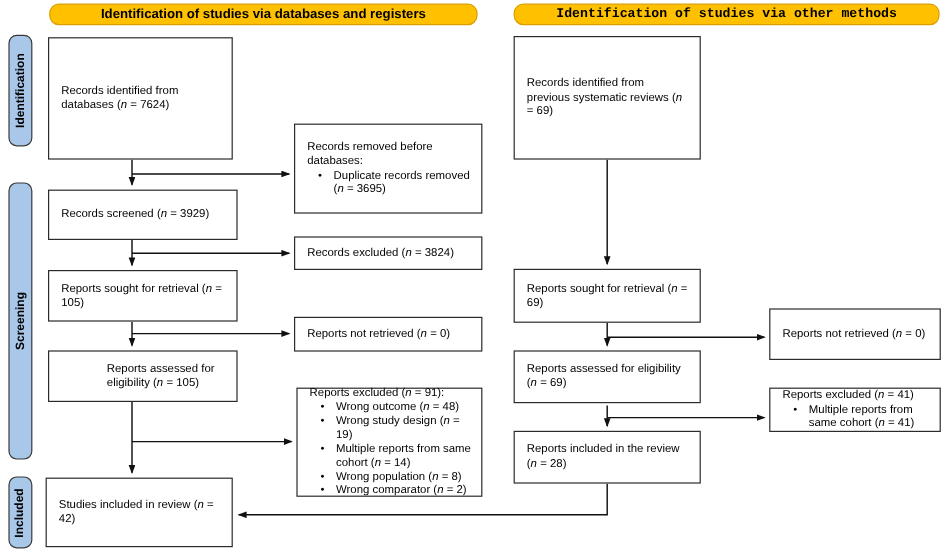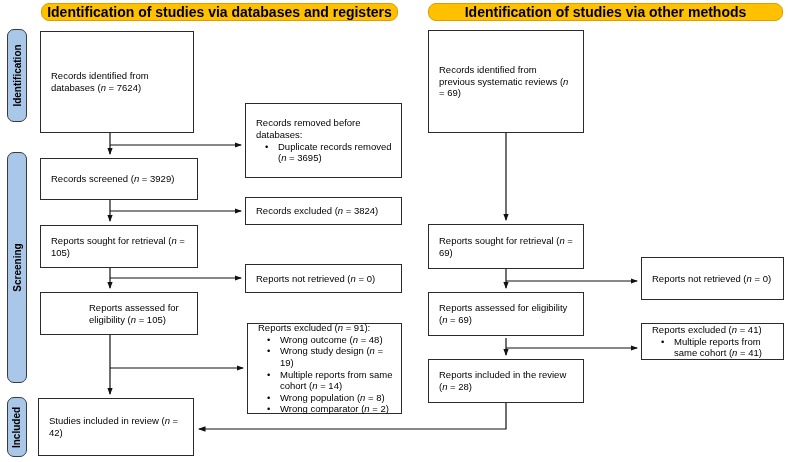--- a/index.html
+++ b/index.html
@@ -4,21 +4,21 @@
 <style>
   * { margin:0; padding:0; box-sizing:border-box; }
   html,body { background:#ffffff; }
   body { font-family:"Liberation Sans", sans-serif; }
   .canvas {
     position:relative; width:788px; height:462px; background:#ffffff; overflow:hidden;
   }
   .hdr {
     position:absolute; height:18px; background:#FFC000; border:1.5px solid #DC9E00;
     border-radius:8px; display:flex; align-items:center; justify-content:center;
-    font-size:14px; font-weight:bold; color:#000;
+    font-size:11px; font-weight:bold; color:#000;
   }
   .stage {
     position:absolute; width:20px; background:#A9C7E8; border:1.2px solid #3A3A3A;
     border-radius:7px; display:flex; align-items:center; justify-content:center;
   }
   .stage span {
     transform:rotate(-90deg); white-space:nowrap; font-size:10px; font-weight:bold; color:#000;
   }
   .box {
     position:absolute; background:#fff; border:1.3px solid #2B2B2B;
@@ -31,21 +31,21 @@
   .bullet .btxt { flex:1; }
   svg.arrows { position:absolute; left:0; top:0; width:788px; height:462px; pointer-events:none; }
   i { font-style:italic; }
 </style>
 </head>
 <body>
 
 <div class="canvas">
 
   <div class="hdr" style="left:41px; top:3px; width:357px;">Identification of studies via databases and registers</div>
-  <div class="hdr" style="left:428px; top:3px; width:355px;">Identification of studies via other methods</div>
+  <div class="hdr" style="left:428px; top:3px; width:355px;font-family:Liberation Mono, monospace;">Identification of studies via other methods</div>
 
   <div class="stage" style="left:7px; top:29px; height:93px;">
     <span>Identification</span>
   </div>
   <div class="stage" style="left:7px; top:152px; height:231px;">
     <span>Screening</span>
   </div>
   <div class="stage" style="left:7px; top:397px; height:60px;">
     <span>Included</span>
   </div>

